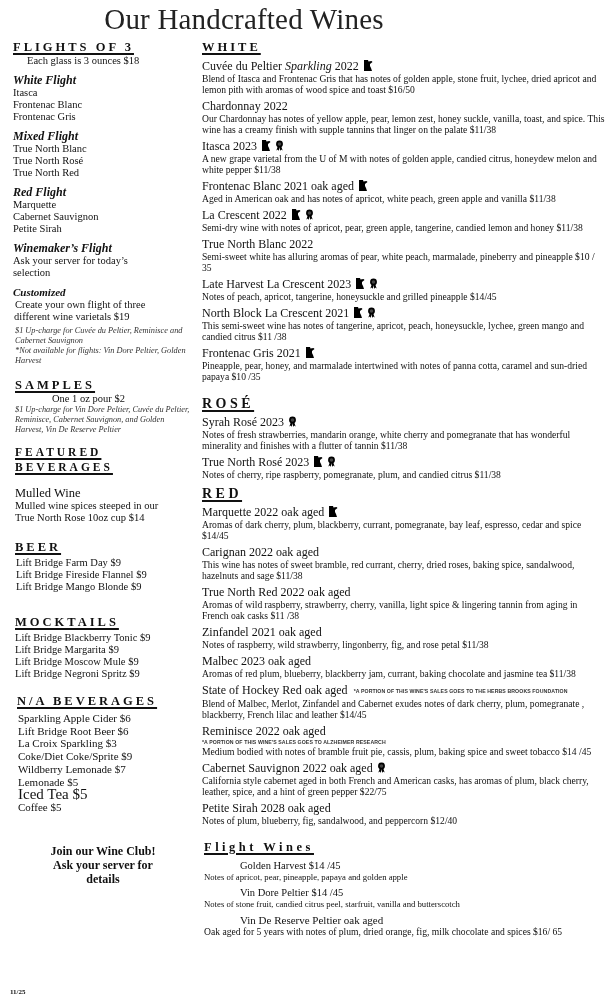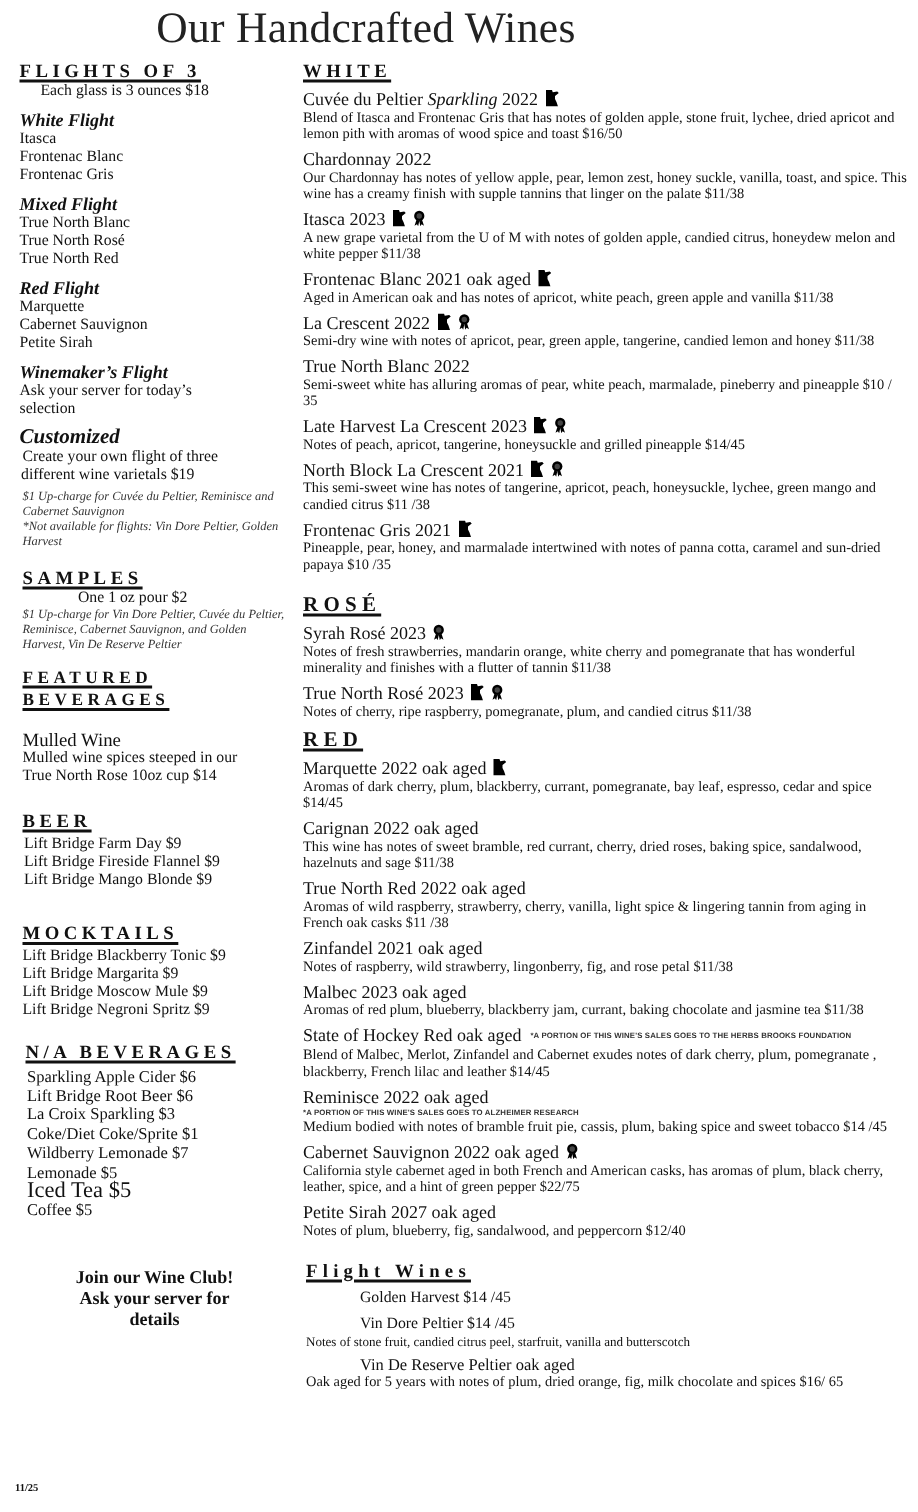--- a/index.html
+++ b/index.html
@@ -52,21 +52,21 @@
     <div class="flight-item">Marquette</div>
     <div class="flight-item">Cabernet Sauvignon</div>
     <div class="flight-item">Petite Sirah</div>
   </div>
   <div>
     <div class="flight-name">Winemaker’s Flight</div>
     <div class="flight-item">Ask your server for today’s</div>
     <div class="flight-item">selection</div>
   </div>
   <div>
-    <div class="flight-name" style="font-size:14px;">Customized</div>
+    <div class="flight-name" style="font-size:11px;">Customized</div>
     <div class="flight-item" style="margin-left:2px;">Create your own flight of three</div>
     <div class="flight-item" style="margin-left:1px;">different wine varietals   $19</div>
     <div class="note" style="margin-top:3px; margin-left:2px;">$1 Up-charge for Cuvée du Peltier, Reminisce and Cabernet Sauvignon</div>
     <div class="note" style="margin-left:2px;">*Not available for flights: Vin Dore Peltier, Golden Harvest</div>
   </div>
 
   <div style="height:12px;"></div>
   <div class="sec-head" style="margin-left:2px;">SAMPLES</div>
   <div class="sub" style="margin-left:18px;padding-left:21px;">One 1 oz pour   $2</div>
   <div class="note" style="margin-left:2px;">$1 Up-charge for Vin Dore Peltier, Cuvée du Peltier, Reminisce, Cabernet Sauvignon, and Golden Harvest, Vin De Reserve Peltier</div>
@@ -94,21 +94,21 @@
     <div class="sub">Lift Bridge Moscow Mule $9</div>
     <div class="sub">Lift Bridge Negroni Spritz $9</div>
   </div>
 
   <div style="height:14px;"></div>
   <div class="sec-head" style="margin-left:4px;">N/A BEVERAGES</div>
   <div style="margin-left:5px; margin-top:3px;">
     <div class="sub" style="font-size:11px; line-height:12.7px;">Sparkling Apple Cider $6</div>
     <div class="sub" style="font-size:11px; line-height:12.7px;">Lift Bridge Root Beer $6</div>
     <div class="sub" style="font-size:11px; line-height:12.7px;">La Croix Sparkling $3</div>
-    <div class="sub" style="font-size:11px; line-height:12.7px;">Coke/Diet Coke/Sprite  $1</div>
+    <div class="sub" style="font-size:11px; line-height:12.7px;">Coke/Diet Coke/Sprite  $9</div>
     <div class="sub" style="font-size:11px; line-height:12.7px;">Wildberry Lemonade $7</div>
     <div class="sub" style="font-size:11px; line-height:12.7px;">Lemonade $5</div>
     <div class="sub" style="font-size:15px; line-height:12.7px;">Iced Tea $5</div>
     <div class="sub" style="font-size:11px; line-height:12.7px;">Coffee $5</div>
   </div>
 
   <div class="club">
     <div>Join our Wine Club!</div>
     <div>Ask your server for</div>
     <div>details</div>
@@ -244,30 +244,31 @@
   </div>
       <div class="wine">
     <div class="wine-name"><span class="nm">Cabernet Sauvignon  2022  oak aged</span><span class="icon"><svg viewBox="0 0 10 12" width="9" height="11">
               <path d="M3 7 L1.5 11.5 L3.3 10.5 L4.2 12 L5 8 Z M7 7 L8.5 11.5 L6.7 10.5 L5.8 12 L5 8 Z" fill="#000"></path>
               <circle cx="5" cy="4.3" r="3.8" fill="#000"></circle>
               <circle cx="5" cy="4.3" r="2" fill="#444"></circle>
             </svg></span></div>
     <div class="wine-desc">California style cabernet aged in both French and American casks, has aromas of plum, black cherry, leather, spice, and a hint of green pepper   $22/75</div>
   </div>
       <div class="wine">
-    <div class="wine-name"><span class="nm">Petite Sirah 2027 oak aged</span></div>
+    <div class="wine-name"><span class="nm">Petite Sirah 2028 oak aged</span></div>
     <div class="wine-desc">Notes of plum, blueberry, fig, sandalwood, and peppercorn  $12/40</div>
   </div>
     </div>
 
   <div style="height:14px;"></div>
   <div class="sec-head" style="margin-left:2px; letter-spacing:3.5px;">Flight Wines</div>
   <div id="dessert-list" style="margin-left:2px;">
       <div class="wine">
     <div class="dessert-name">Golden Harvest $14 /45</div>
+    <div class="dessert-desc">Notes of apricot, pear, pineapple, papaya and golden apple</div>
   </div>
       <div class="wine">
     <div class="dessert-name">Vin Dore Peltier  $14 /45</div>
     <div class="dessert-desc">Notes of stone fruit, candied citrus peel, starfruit, vanilla and butterscotch</div>
   </div>
       <div class="wine">
     <div class="dessert-name" style="font-size: 11px;">Vin De Reserve Peltier oak aged</div>
     <div class="dessert-desc" style="font-size: 9.6px; line-height: 12px;">Oak aged for 5 years with notes of plum, dried orange, fig, milk chocolate and spices  $16/ 65</div>
   </div>
     </div>

